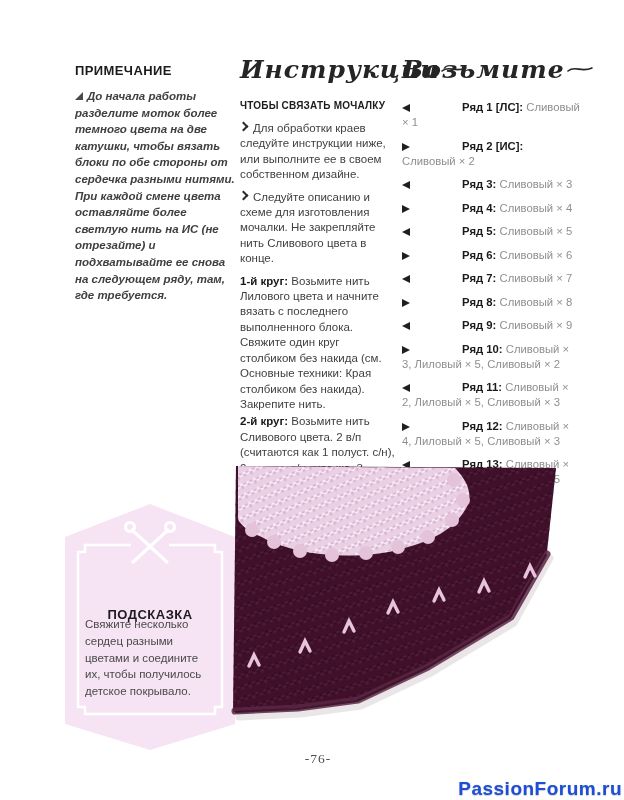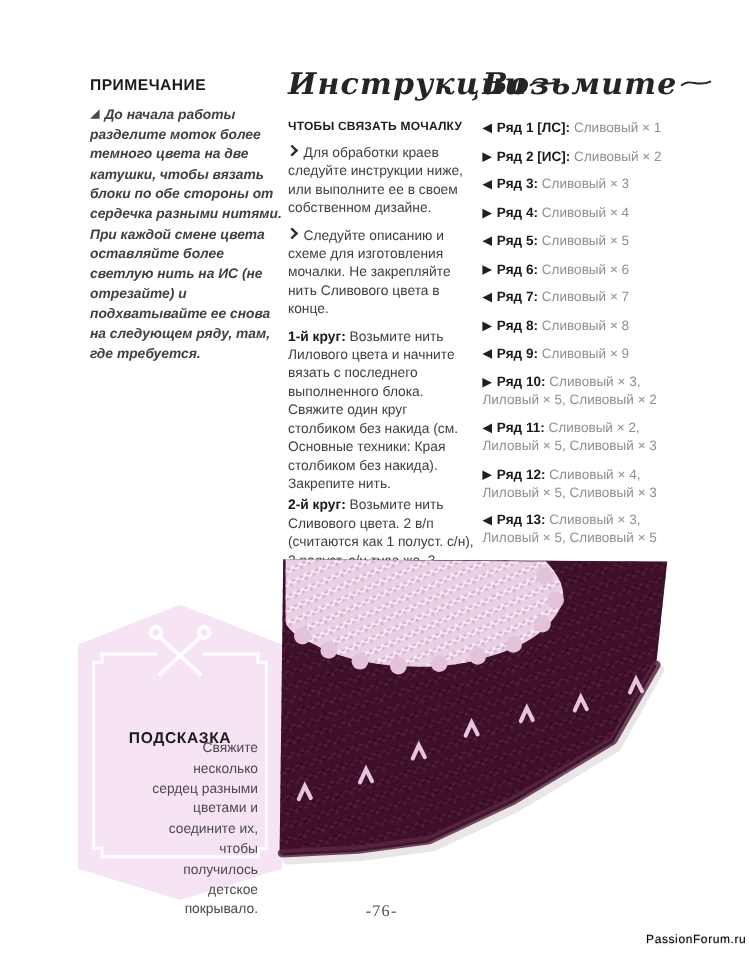--- a/index.html
+++ b/index.html
@@ -35,49 +35,49 @@
   .chev{
     display:inline-block;width:5px;height:5px;margin:0 6px 1px 0;
     border-top:2.4px solid #2b2b2b;border-right:2.4px solid #2b2b2b;
     transform:rotate(45deg);vertical-align:1px;
   }
   .round{font-size:11.5px;line-height:15.4px;margin:0 0 2px 0;color:#3f3f3f;}
   .round b{color:#181818;}
 
   
   .desc-row{font-size:11.3px;line-height:15px;margin:0 0 8.5px 0;}
-  .desc-row b{color:#1a1a1a;}
+  .desc-row b{color:#1a1a1a;margin-left:48px;}
   .desc-row .val{color:#8f8f8f;}
   .tri{display:inline-block;width:0;height:0;margin-right:4px;vertical-align:-1px;}
   .tri.left{border-top:4.5px solid transparent;border-bottom:4.5px solid transparent;border-right:8px solid #1f1f1f;}
   .tri.right{border-top:4.5px solid transparent;border-bottom:4.5px solid transparent;border-left:8px solid #1f1f1f;}
 
   
   #tip-box{position:absolute;left:65px;top:504px;width:170px;height:247px;}
   #tip-box svg{position:absolute;left:0;top:0;}
   .tip-title{
     position:absolute;left:0;right:0;top:103px;text-align:center;
     font-size:13px;font-weight:bold;color:#1c1c1c;letter-spacing:.5px;
   }
   .tip-body{
-    position:absolute;left:20px;right:20px;top:112px;text-align:right;
-    font-size:11.5px;line-height:16.8px;color:#4a4a4a;margin-left:40px;
+    position:absolute;left:20px;right:20px;top:112px;text-align:left;
+    font-size:11.5px;line-height:16.8px;color:#4a4a4a;
   }
 
   
   #photo{position:absolute;left:230px;top:442px;width:342px;height:300px;}
 
   
   #page-number{
     position:absolute;left:0;right:0;top:751px;text-align:center;
     font-family:"Liberation Serif",serif;font-size:13.5px;color:#4c4c4c;letter-spacing:1px;padding-left:12px;
   }
   #watermark{
     position:absolute;right:2px;top:778px;
-    font-size:10px;font-weight:normal;color:#000000;
+    font-size:19px;font-weight:bold;color:#1d4ed8;
     text-shadow:0 0 1px #c8c4c7, 0 1px 1px #d5d1d4;letter-spacing:.5px;
   }
 </style>
 </head>
 <body>
 
 <div class="col" id="note-col">
   <p class="caps-title">ПРИМЕЧАНИЕ</p>
   <p class="note-body"><span class="corner-tri"></span><span>До начала работы разделите моток более темного цвета на две катушки, чтобы вязать блоки по обе стороны от сердечка разными нитями. При каждой смене цвета оставляйте более светлую нить на ИС (не отрезайте) и подхватывайте ее снова на следующем ряду, там, где требуется.</span></p>
 </div>

